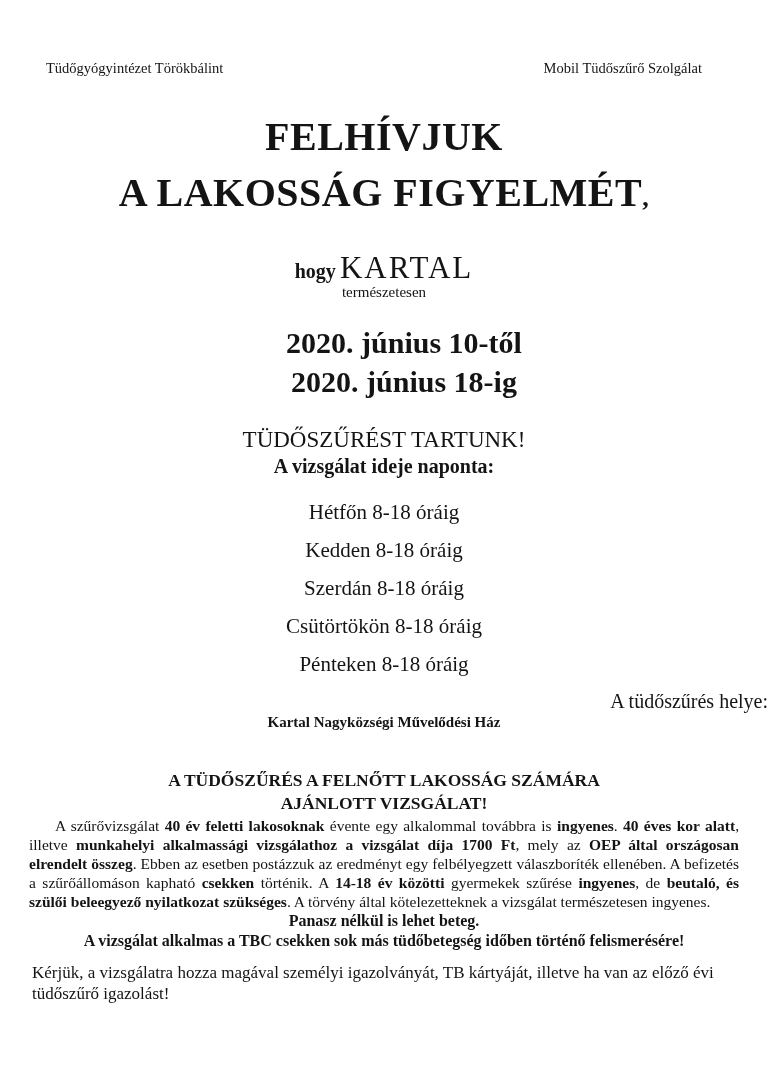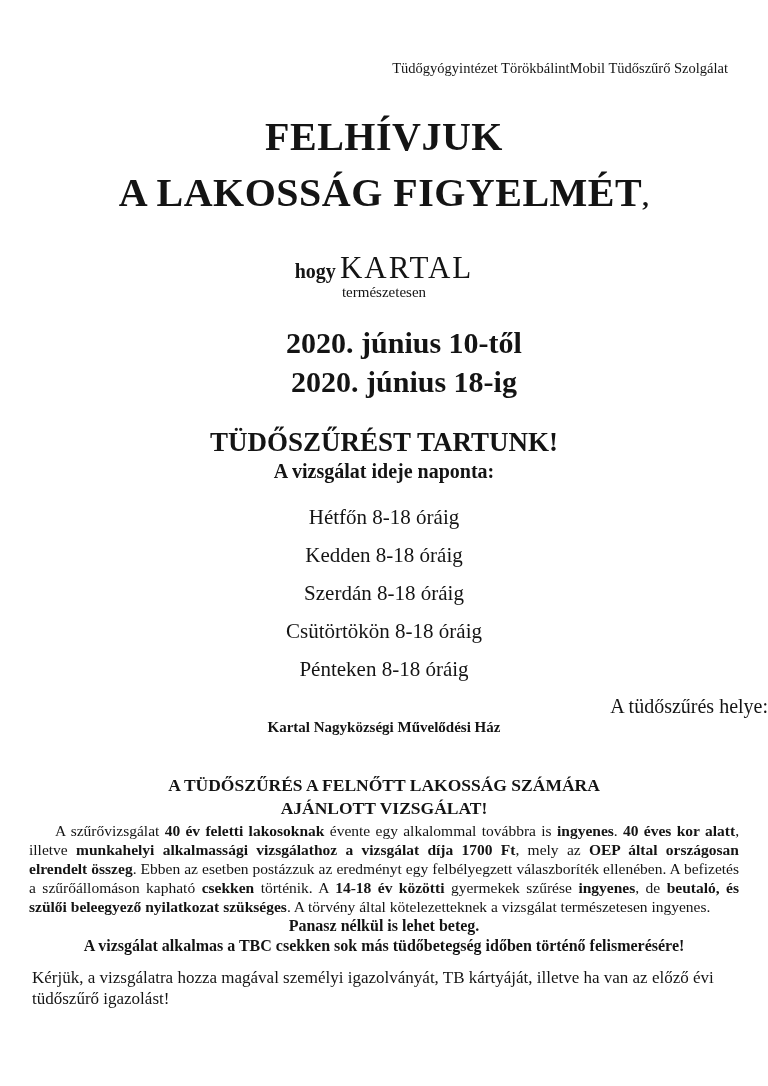--- a/index.html
+++ b/index.html
@@ -9,22 +9,22 @@
     position: relative;
     width: 768px;
     height: 1086px;
     margin: 0 auto;
     background: #ffffff;
     color: #141414;
     overflow: hidden;
   }
   .header {
     display: flex;
-    justify-content: flex-end;
-    padding: 60px 40px 0 46px;
+    justify-content: space-between;
+    padding: 60px 66px 0 46px;
     font-size: 14.5px;
   }
   .title {
     margin-top: 32px;
     text-align: center;
     font-weight: bold;
     font-size: 40px;
     line-height: 56px;
     letter-spacing: 0.5px;
   }
@@ -44,22 +44,22 @@
     margin-top: 22px;
     text-align: center;
     font-weight: bold;
     font-size: 30px;
     line-height: 39px;
     padding-left: 40px;
   }
   .headline {
     margin-top: 26px;
     text-align: center;
-    font-weight: bold;
-    font-size: 27px;
+    font-weight: normal;
+    font-size: 23px;
   }
   .subheadline {
     text-align: center;
     font-weight: bold;
     font-size: 20px;
     margin-top: 2px;
   }
   .days { margin-top: 22px; text-align: center; }
   .day {
     font-size: 21px;

